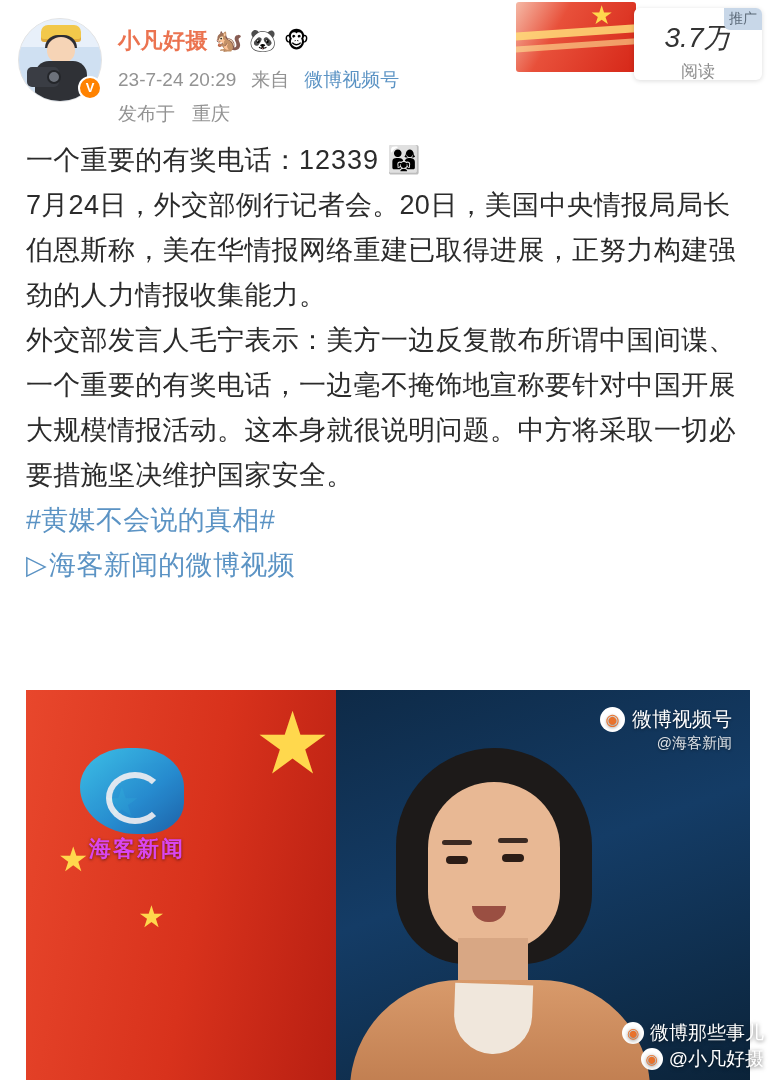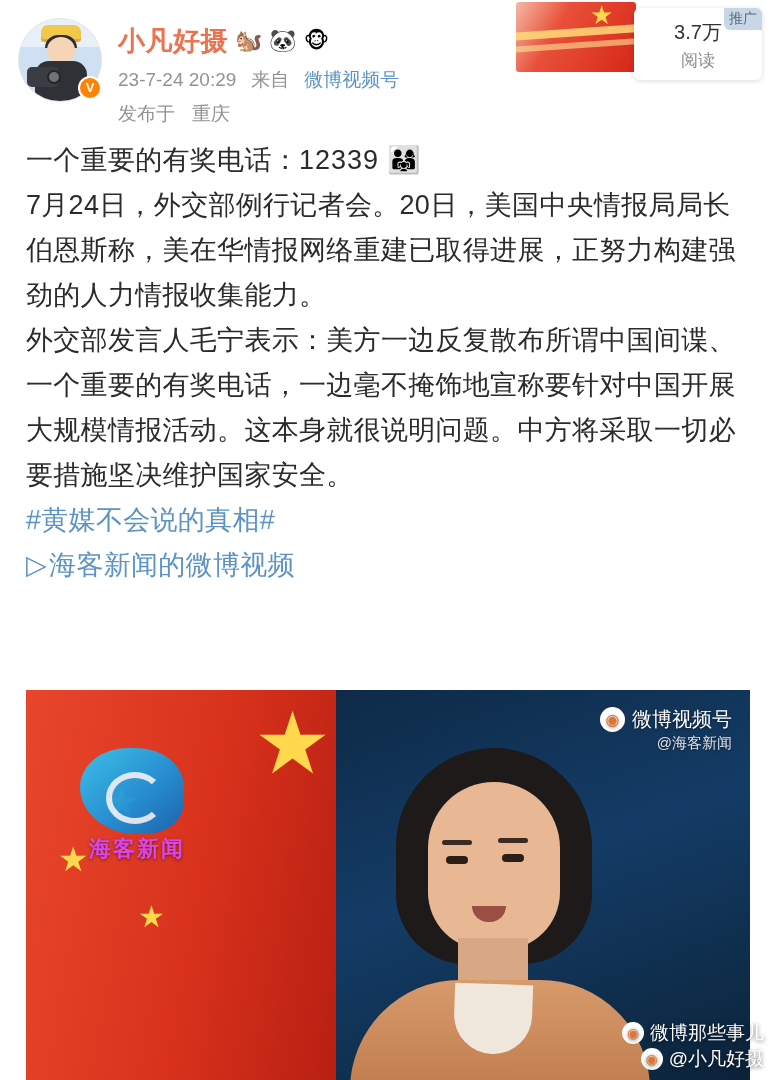--- a/index.html
+++ b/index.html
@@ -141,21 +141,21 @@
     padding-top: 10px;
   }
   .name-row {
     display: flex;
     align-items: center;
     gap: 7px;
     height: 34px;
   }
   .nickname {
     color: #eb7350;
-    font-size: 27px;
+    font-size: 22px;
     font-weight: 700;
     letter-spacing: 0.5px;
   }
   .emoji {
     font-size: 22px;
     line-height: 1;
   }
   .meta-row {
     margin-top: 9px;
     font-size: 19px;
@@ -184,24 +184,25 @@
     top: 8px;
     width: 128px;
     height: 72px;
     background: #ffffff;
     border-radius: 6px;
     box-shadow: 0 1px 5px rgba(0,0,0,0.14);
     text-align: center;
     overflow: visible;
   }
   .promo-count {
-    font-size: 20px;
+    font-size: 28px;
     color: #333;
     margin-top: 11px;
     font-weight: 500;
+    font-style: italic;
   }
   .promo-label {
     font-size: 17px;
     color: #8c8c8c;
     margin-top: 3px;
   }
   .promo-tag {
     position: absolute;
     right: 0;
     top: 0;

